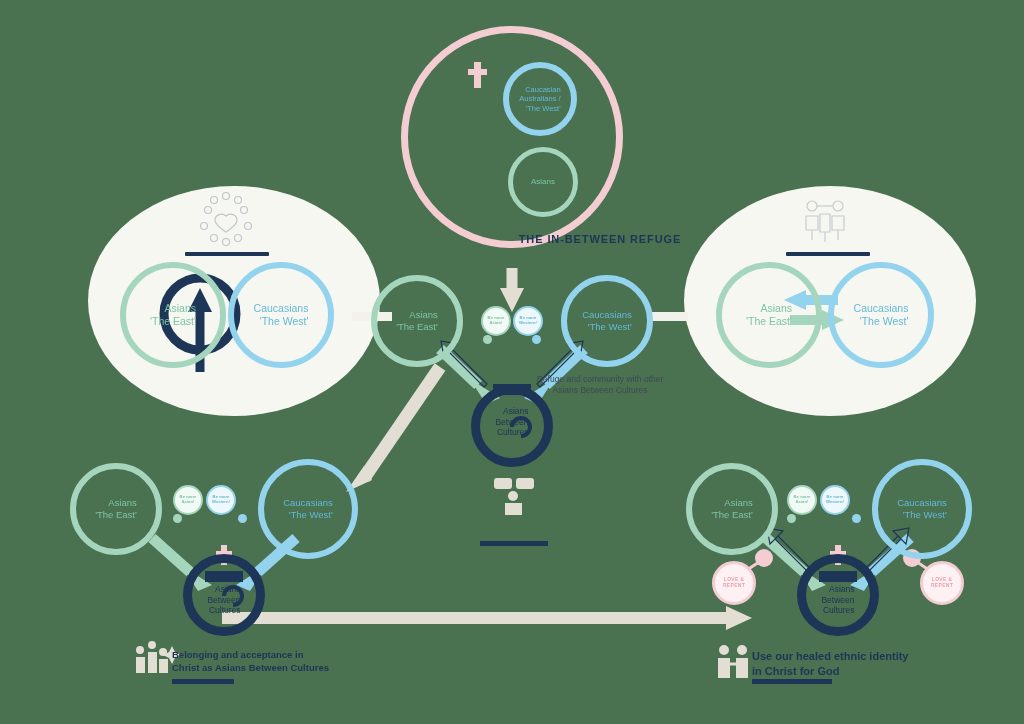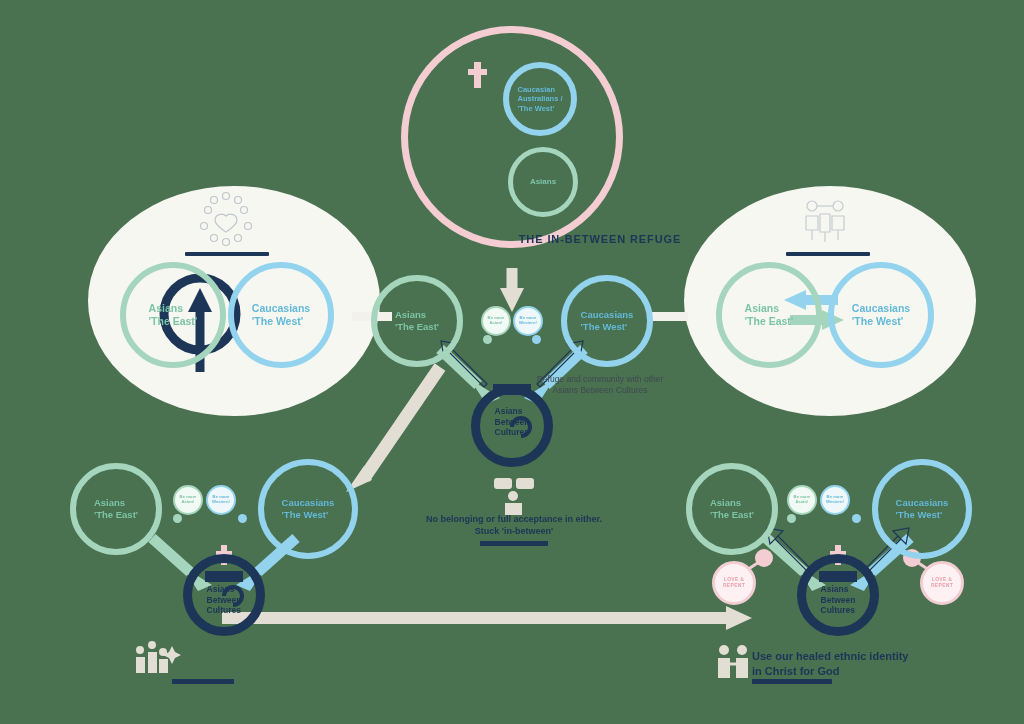--- a/index.html
+++ b/index.html
@@ -8,21 +8,21 @@
     background:#4a7150;
     font-family:"Liberation Sans", sans-serif;
     overflow:hidden;
   }
   #stage{position:relative;width:1024px;height:724px;}
 
   
   .ring{
     position:absolute;border-radius:50%;box-sizing:border-box;
     display:flex;align-items:center;justify-content:center;
-    text-align:left;line-height:1.25;font-weight:bold;
+    text-align:right;line-height:1.25;font-weight:normal;
   }
 
   
   .panel{
     position:absolute;border-radius:50%;background:#f7f7f2;
   }
   .panel-title{
     position:absolute;width:100%;text-align:center;
     font-weight:bold;letter-spacing:.9px;color:#1d3557;
   }
@@ -259,21 +259,20 @@
               background:#eef8fc;color:#63b9d8;font-size:4.2px;">
     <span>Be more<br>Western!</span>
   </div>
   <div class="dot" style="left:532px;top:335px;width:9px;height:9px;background:#93d3ee;"></div>
 
   <div class="ring" style="left:471px;top:385px;width:82px;height:82px;border:9px solid #1d3557;
               color:#1d3557;font-size:8.5px;align-items:flex-start;padding-top:12px;">
     <span>Asians<br>Between<br>Cultures</span>
   </div>
 
-  <div class="caption" style="left:412px;top:513px;width:204px;text-align:center;font-size:9px;">No belonging or full acceptance in either.<br>Stuck 'in-between'</div>
   <div class="cap-rule" style="left:480px;top:541px;width:68px;"></div>
 
   <div class="ring" style="left:70px;top:463px;width:92px;height:92px;border:6px solid #a5d6bd;
               color:#7cc4a6;font-size:9.5px;">
     <span>Asians<br>'The East'</span>
   </div>
   <div class="ring" style="left:258px;top:459px;width:100px;height:100px;border:6px solid #93d3ee;
               color:#63b9d8;font-size:9.5px;">
     <span>Caucasians<br>'The West'</span>
   </div>
@@ -288,20 +287,21 @@
               background:#eef8fc;color:#63b9d8;font-size:4.2px;">
     <span>Be more<br>Western!</span>
   </div>
   <div class="dot" style="left:238px;top:514px;width:9px;height:9px;background:#93d3ee;"></div>
 
   <div class="ring" style="left:183px;top:554px;width:82px;height:82px;border:9px solid #1d3557;
               color:#1d3557;font-size:8.5px;align-items:flex-start;padding-top:21px;">
     <span>Asians<br>Between<br>Cultures</span>
   </div>
 
+  <div class="caption" style="left:172px;top:649px;width:220px;font-size:9.5px;">Belonging and acceptance in<br>Christ as Asians Between Cultures</div>
   <div class="cap-rule" style="left:172px;top:679px;width:62px;"></div>
 
   <div class="ring" style="left:686px;top:463px;width:92px;height:92px;border:6px solid #a5d6bd;
               color:#7cc4a6;font-size:9.5px;">
     <span>Asians<br>'The East'</span>
   </div>
   <div class="ring" style="left:872px;top:459px;width:100px;height:100px;border:6px solid #93d3ee;
               color:#63b9d8;font-size:9.5px;">
     <span>Caucasians<br>'The West'</span>
   </div>

